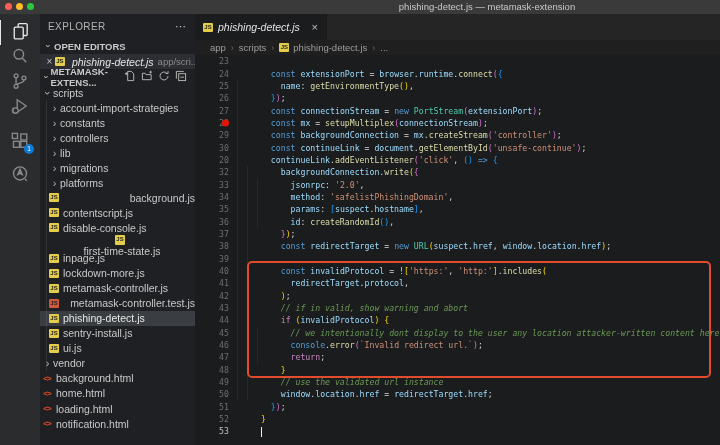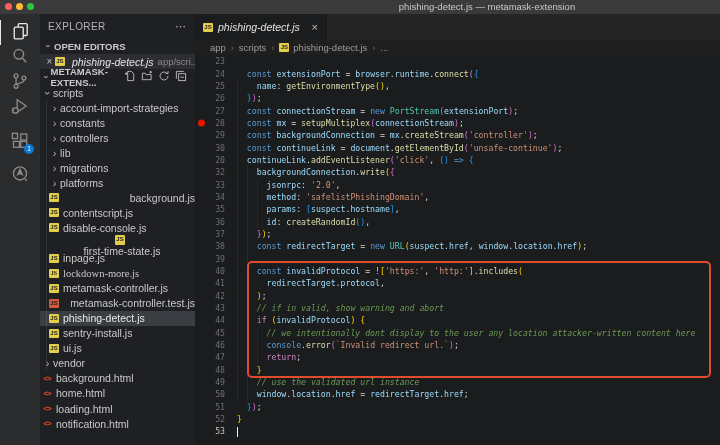--- a/index.html
+++ b/index.html
@@ -58,22 +58,22 @@
   .tab .tname { font-style:italic; font-size:10.5px; color:#e2e2e2; white-space:nowrap; }
   .tab .x { margin-left:auto; color:#c0c0c0; font-size:11px; }
   .breadcrumbs { position:absolute; left:0; top:26px; width:525px; height:15px; background:#1f1f20;
                  display:flex; align-items:center; padding-left:15px; font-size:9.5px; color:#9d9d9d; }
   .breadcrumbs .sep { margin:0 5px; color:#6a6a6a; font-size:9px; }
   .breadcrumbs .fi { margin-right:4px; }
 
   #code { position:absolute; left:0; top:41px; width:525px; height:390px; overflow:hidden;
           font-family:"DejaVu Sans Mono", monospace; font-size:8.2px; }
   .code-line { height:12.35px; display:flex; align-items:center; }
-  .gut { position:relative; flex:0 0 37px; text-align:right; padding-right:7px;
-         color:#6d6f73; font-size:8.2px; }
+  .gut { position:relative; flex:0 0 37px; text-align:left; padding-right:7px;
+         color:#6d6f73; font-size:8.2px;margin-left:24px; }
   .gut.active { color:#c0c0c0; }
   .bp { position:absolute; left:3px; top:50%; transform:translateY(-50%); width:7px; height:7px;
         border-radius:50%; background:#e51400; }
   .txt { white-space:pre; padding-left:5px; position:relative; color:#d4d4d4; }
   .cursor { display:inline-block; width:1px; height:10px; background:#f0f0f0; vertical-align:middle; }
   .tk-k { color:#569CD6; } .tk-c { color:#C586C0; } .tk-v { color:#9CDCFE; }
   .tk-f { color:#DCDCAA; } .tk-t { color:#4EC9B0; } .tk-s { color:#CE9178; }
   .tk-m { color:#6A9955; font-style:italic; } .tk-p { color:#D4D4D4; }
   .tk-g { color:#FFD700; } .tk-o { color:#DA70D6; } .tk-b { color:#179FFF; }
   .iguide { position:absolute; width:1px; background:rgba(255,255,255,0.055); }
@@ -228,21 +228,21 @@
         <span>disable-console.js</span>
       </div>
       <div class="trow" style="padding-left: 9px; flex-direction: column;">
         <span class="fi js">JS</span>
         <span>first-time-state.js</span>
       </div>
       <div class="trow" style="padding-left: 9px;">
         <span class="fi js">JS</span>
         <span>inpage.js</span>
       </div>
-      <div class="trow" style="padding-left: 9px; font-family: Liberation Serif, serif;">
+      <div class="trow" style="padding-left: 9px;">
         <span class="fi js">JS</span>
         <span>lockdown-more.js</span>
       </div>
       <div class="trow" style="padding-left: 9px;">
         <span class="fi js">JS</span>
         <span>metamask-controller.js</span>
       </div>
       <div class="trow" style="padding-left: 9px; justify-content: space-between;">
         <span class="fi js-test">JS</span>
         <span>metamask-controller.test.js</span>

